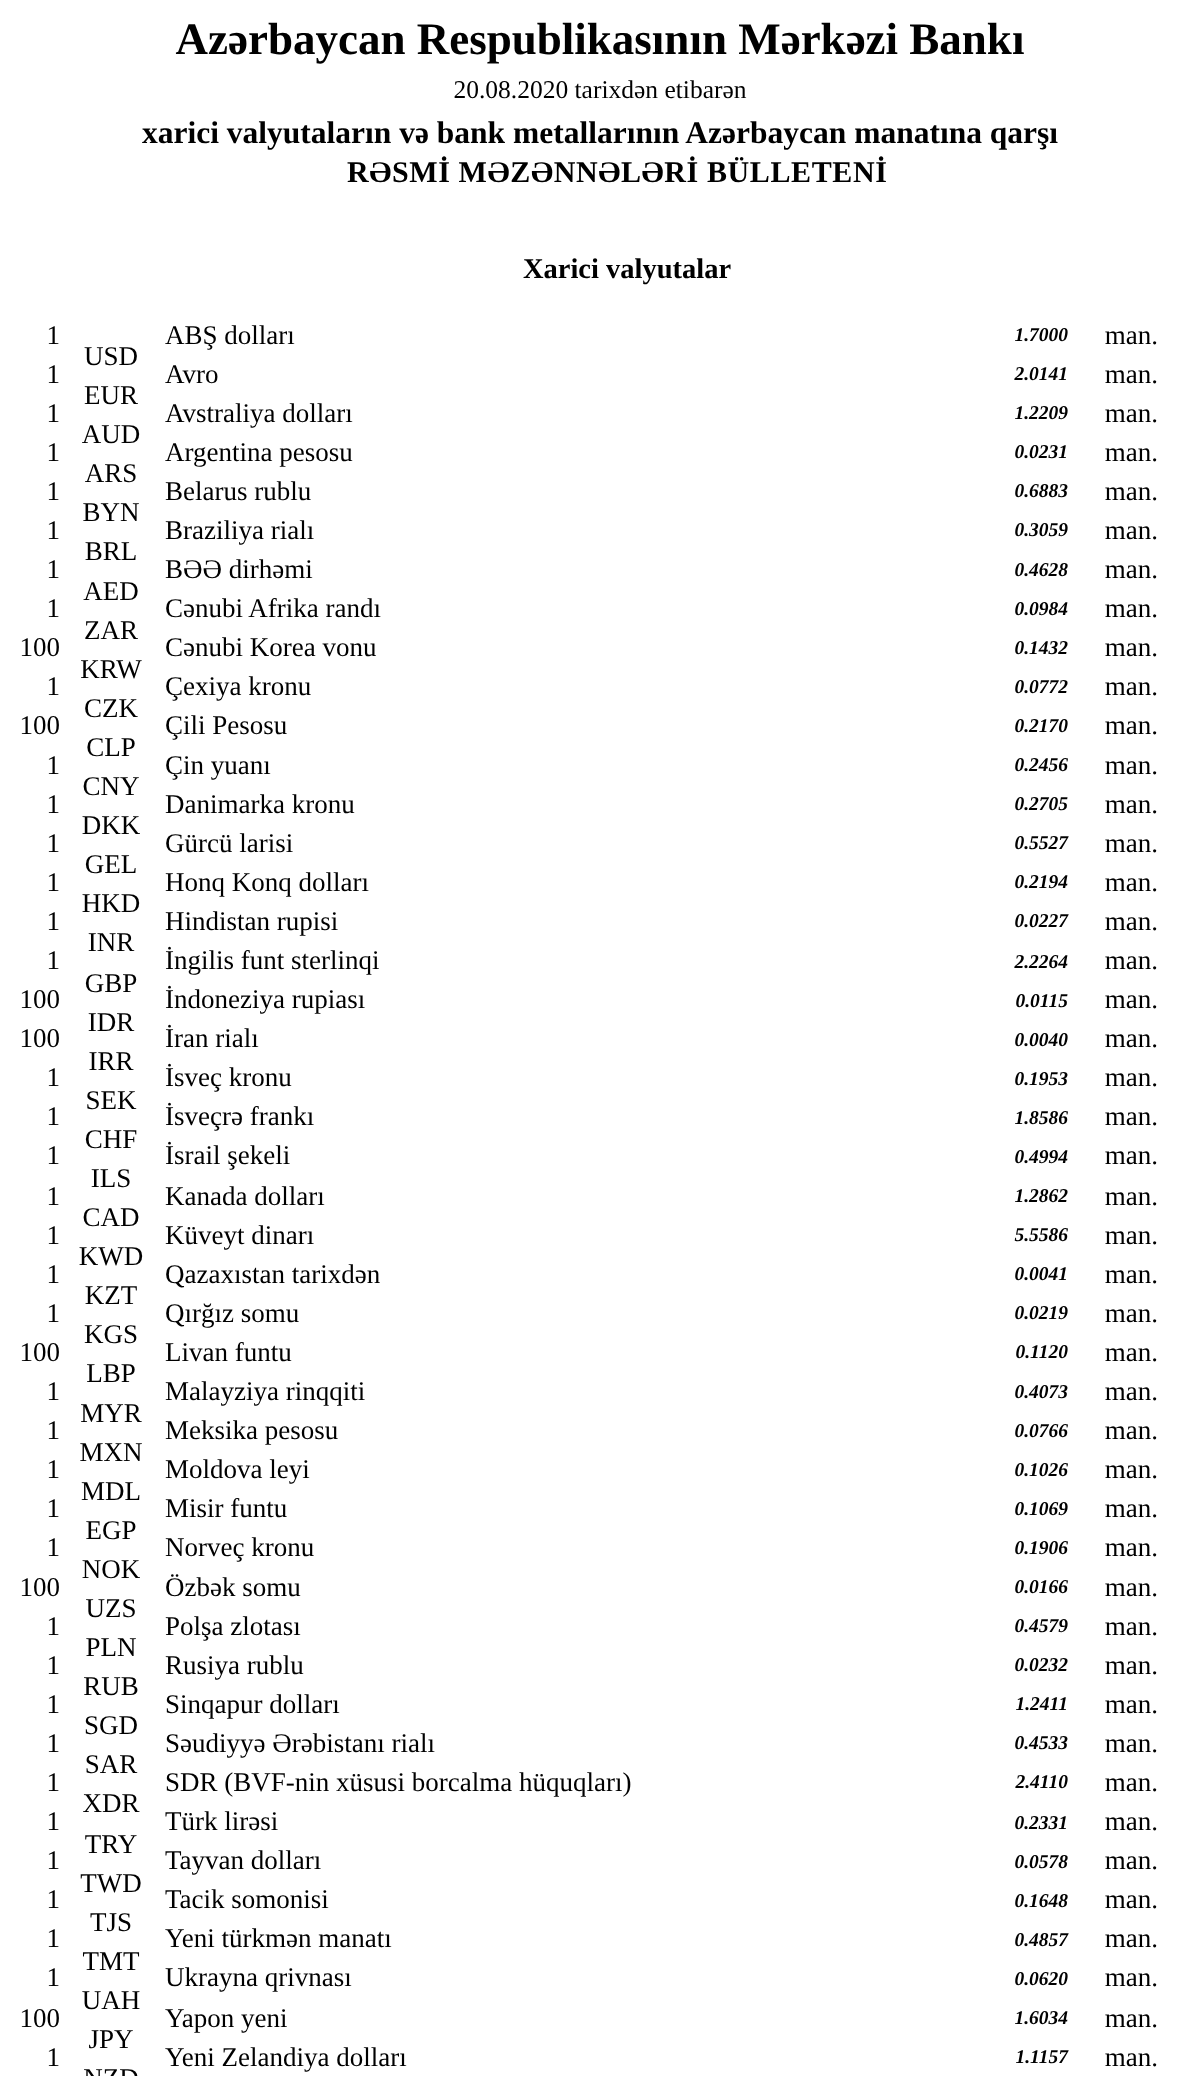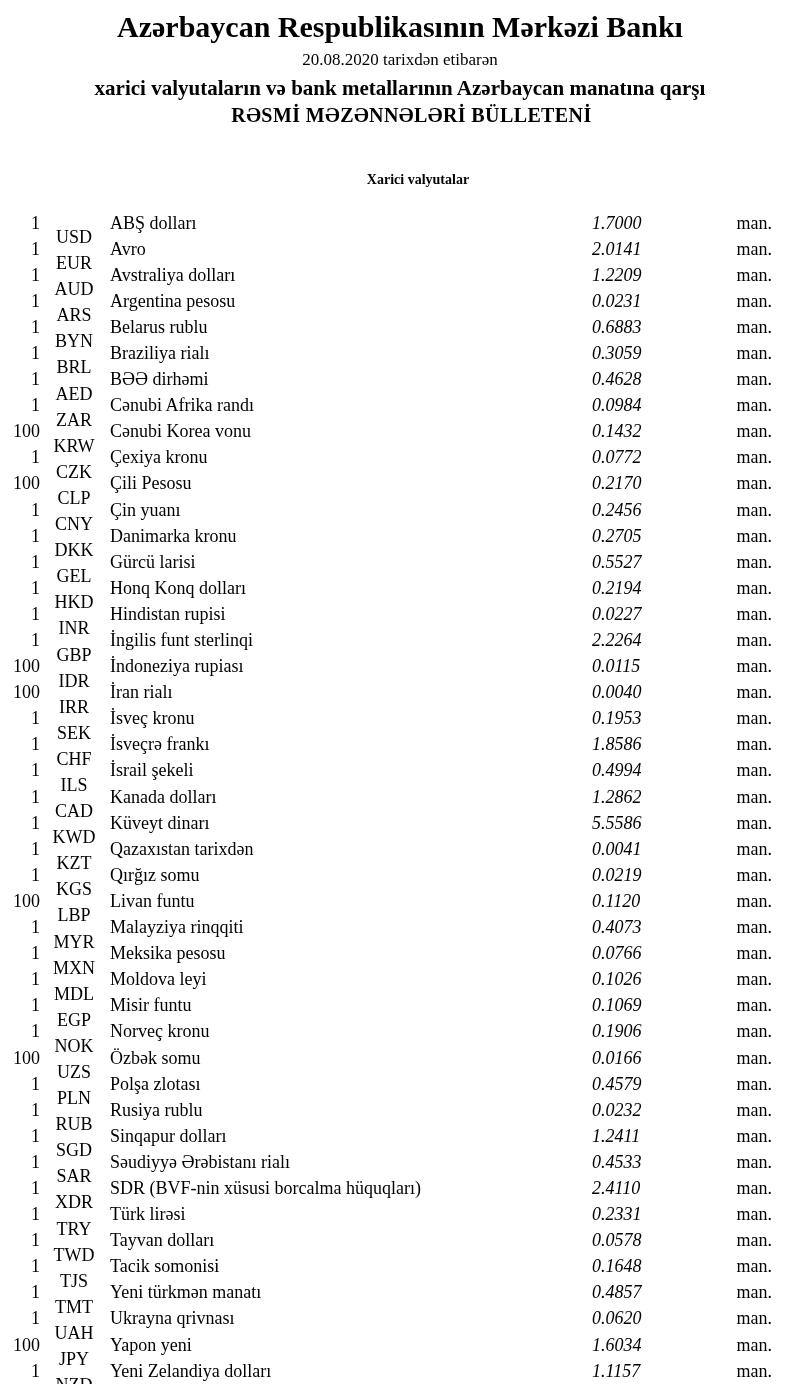--- a/index.html
+++ b/index.html
@@ -39,21 +39,21 @@
     margin-top: 8px;
     font-size: 20px;
     line-height: 20px;
     font-weight: 700;
     letter-spacing: 0.4px;
     padding-left: 23px;
   }
   .section-title {
     margin-top: 46px;
     text-align: center;
-    font-size: 14px;
+    font-size: 19px;
     line-height: 18px;
     font-weight: 700;
     padding-left: 36px;
   }
   .rates-table {
     margin-top: 9px;
     padding-right: 28px;
   }
   .row {
     height: 26.1px;
@@ -68,23 +68,24 @@
   .row .code {
     text-align: center;
     margin-top: 29px;
   }
   .row .name {
     padding-left: 2px;
     white-space: nowrap;
     overflow: hidden;
   }
   .row .rate {
-    font-weight: 400;
+    text-align: right;
+    font-weight: 700;
     font-style: italic;
-    font-size: 18px;
+    font-size: 13px;
   }
   .row .unit {
     text-align: right;
   }
 </style>
 </head>
 <body>
 
 <div class="header">
   <div class="title">Azərbaycan Respublikasının Mərkəzi Bankı</div>

